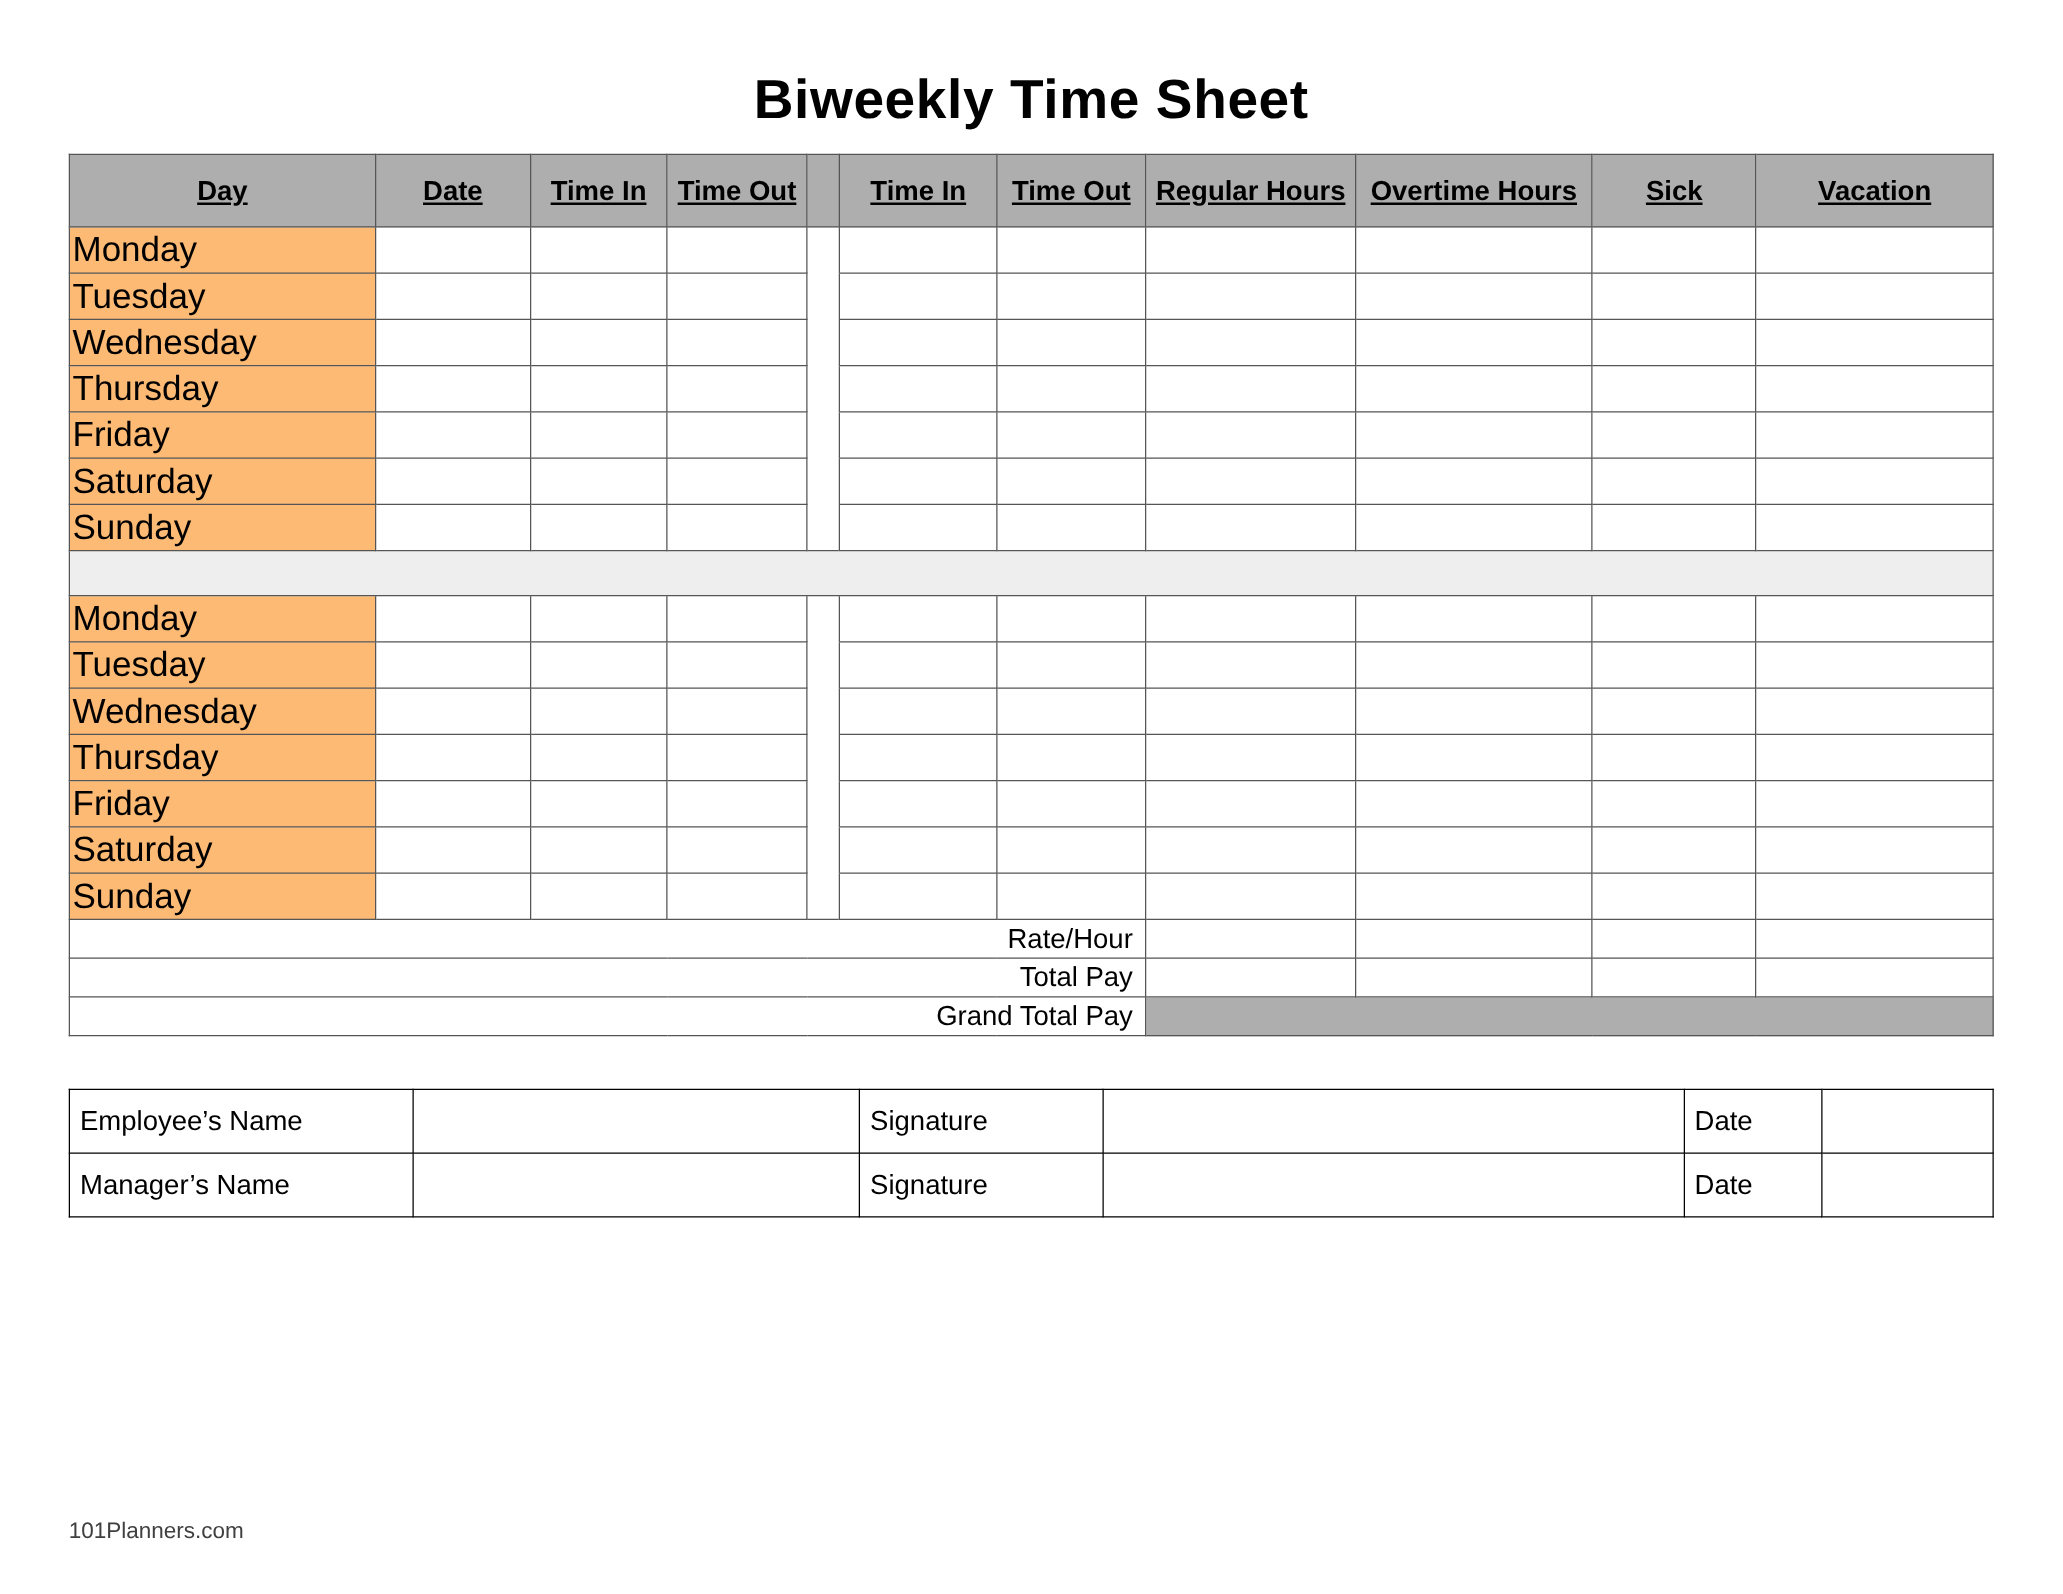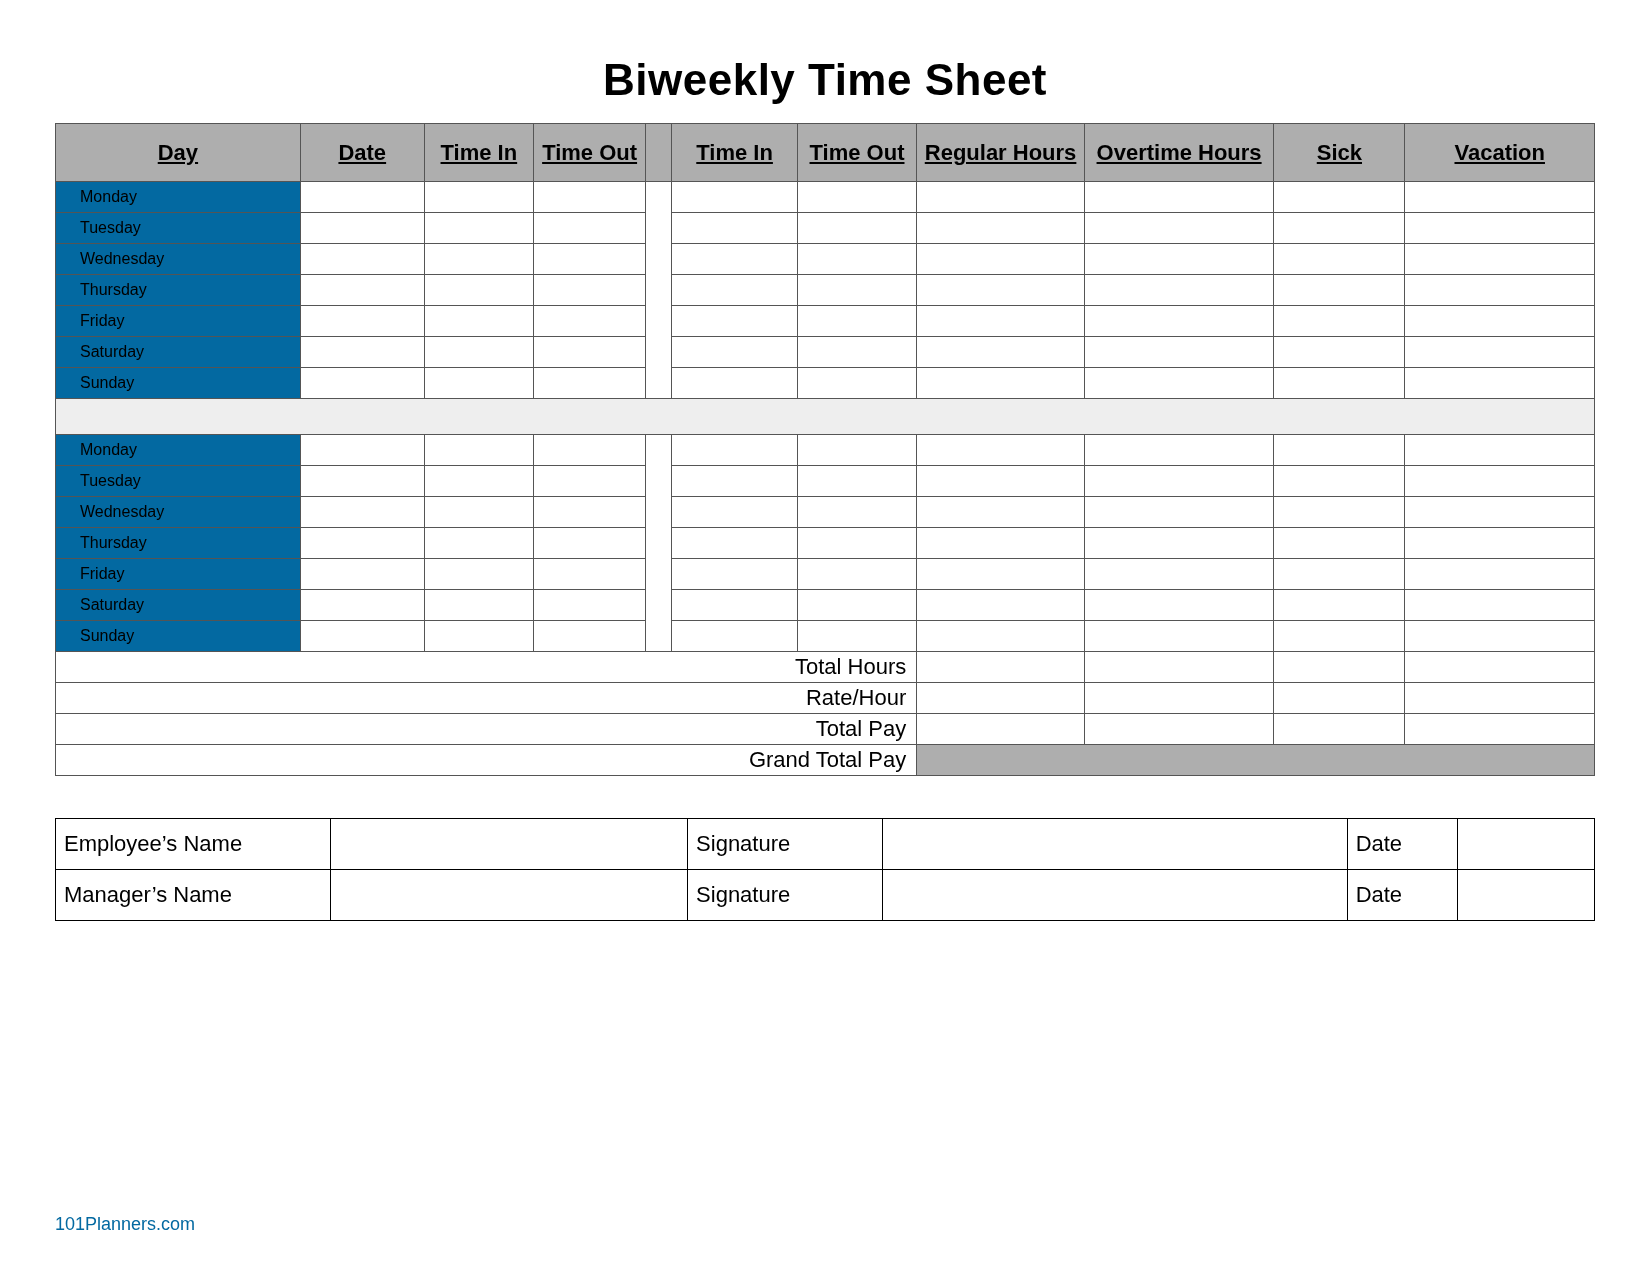--- a/index.html
+++ b/index.html
@@ -57,23 +57,23 @@
   .timesheet th.gap {
     border-top: 1px solid #555;
     border-bottom: 1px solid #555;
   }
   .timesheet td {
     height: 31px;
     padding: 2px 6px;
     background: #fff;
   }
   .timesheet td.day-cell {
-    background: #0369a1;
-    font-size: 16px;
-    padding-left: 24px;
+    background: #fdba74;
+    font-size: 28px;
+    padding-left: 2px;
   }
   .timesheet td.gap-cell {
     border-top: none;
     border-bottom: none;
     background: #fff;
   }
   .timesheet tr.spacer td {
     background: #eee;
     height: 36px;
     border-left: 1px solid #555;
@@ -113,21 +113,21 @@
     padding: 12px 8px;
     vertical-align: middle;
   }
 
   .footer {
     position: absolute;
     left: 55px;
     bottom: 40px;
     font-family: Arial, Helvetica, sans-serif;
     font-size: 18px;
-    color: #0369a1;
+    color: #404040;
   }
 </style>
 </head>
 <body>
 
 <div class="page">
 
   <h1 class="title">Biweekly Time Sheet</h1>
 
   <table class="timesheet">
@@ -339,27 +339,20 @@
           <td></td>
           <td class="gap-cell"></td>
           <td></td>
           <td></td>
           <td></td>
           <td></td>
           <td></td>
           <td></td>
         </tr>
         <tr class="summary">
-          <td class="label" colspan="7">Total Hours</td>
-          <td></td>
-          <td></td>
-          <td></td>
-          <td></td>
-        </tr>
-        <tr class="summary">
           <td class="label" colspan="7">Rate/Hour</td>
           <td></td>
           <td></td>
           <td></td>
           <td></td>
         </tr>
         <tr class="summary">
           <td class="label" colspan="7">Total Pay</td>
           <td></td>
           <td></td>

